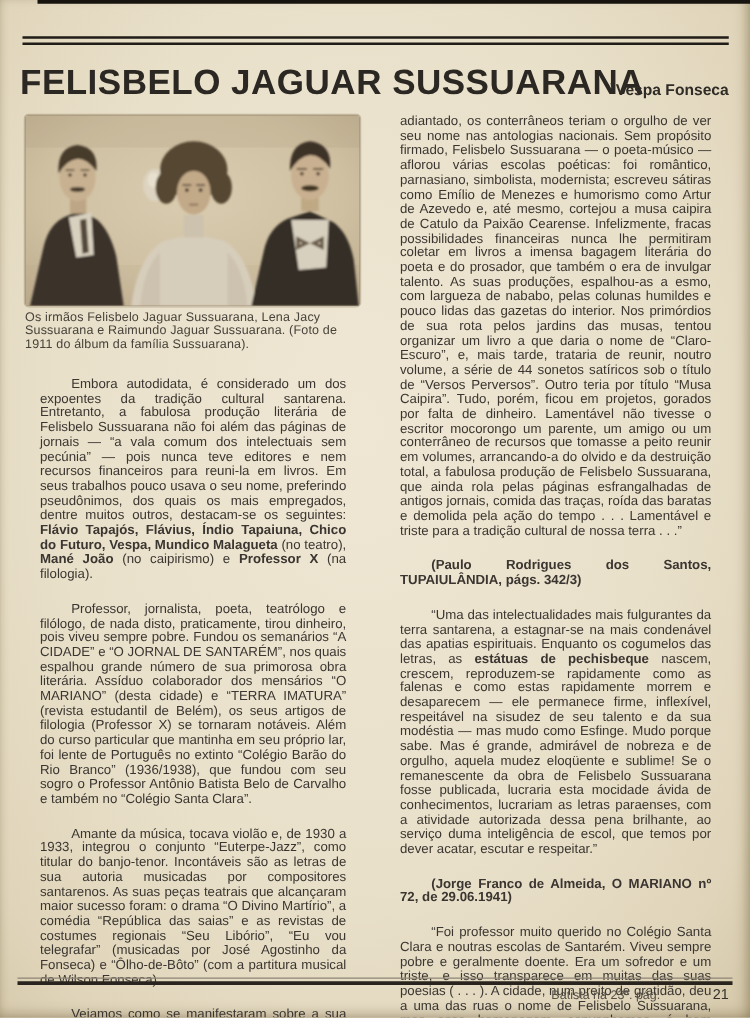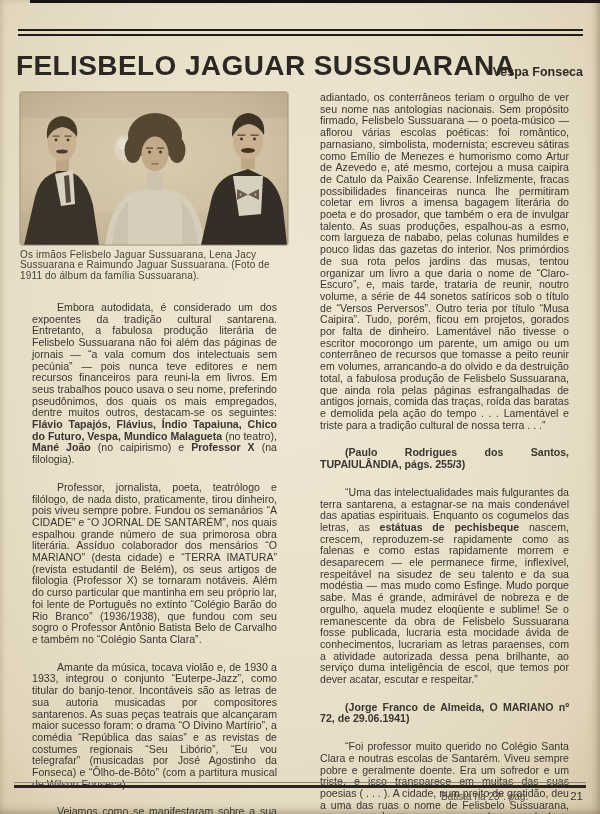--- a/index.html
+++ b/index.html
@@ -118,21 +118,21 @@
   <div class="col col-left">
       <p class="ind"><span>Embora autodidata, é considerado um dos expoentes da tradição cultural santarena. Entretanto, a fabulosa produção literária de Felisbelo Sussuarana não foi além das páginas de jornais — “a vala comum dos intelectuais sem pecúnia” — pois nunca teve editores e nem recursos financeiros para reuni-la em livros. Em seus trabalhos pouco usava o seu nome, preferindo pseudônimos, dos quais os mais empregados, dentre muitos outros, destacam-se os seguintes: </span><span class="b">Flávio Tapajós, Flávius, Índio Tapaiuna, Chico do Futuro, Vespa, Mundico Malagueta</span><span> (no teatro), </span><span class="b">Mané João</span><span> (no caipirismo) e </span><span class="b">Professor X</span><span> (na filologia).</span></p>
       <p class="ind"><span>Professor, jornalista, poeta, teatrólogo e filólogo, de nada disto, praticamente, tirou dinheiro, pois viveu sempre pobre. Fundou os semanários “A CIDADE” e “O JORNAL DE SANTARÉM”, nos quais espalhou grande número de sua primorosa obra literária. Assíduo colaborador dos mensários “O MARIANO” (desta cidade) e “TERRA IMATURA” (revista estudantil de Belém), os seus artigos de filologia (Professor X) se tornaram notáveis. Além do curso particular que mantinha em seu próprio lar, foi lente de Português no extinto “Colégio Barão do Rio Branco” (1936/1938), que fundou com seu sogro o Professor Antônio Batista Belo de Carvalho e também no “Colégio Santa Clara”.</span></p>
       <p class="ind"><span>Amante da música, tocava violão e, de 1930 a 1933, integrou o conjunto “Euterpe-Jazz”, como titular do banjo-tenor. Incontáveis são as letras de sua autoria musicadas por compositores santarenos. As suas peças teatrais que alcançaram maior sucesso foram: o drama “O Divino Martírio”, a comédia “República das saias” e as revistas de costumes regionais “Seu Libório”, “Eu vou telegrafar” (musicadas por José Agostinho da Fonseca) e “Ôlho-de-Bôto” (com a partitura musical de Wilson Fonseca).</span></p>
       <p class="ind"><span>Vejamos como se manifestaram sobre a sua figura, pessoas que com ele privaram estreitamente, quer nas letras e artes, obra na intimidade:</span></p>
       <p class="ind"><span>“Embora não tenha intenção de trocadilhar, direi que Felisbelo Sussuarana foi um poeta de raça que se perdeu na roça. Se tivesse vivido em meio mais</span></p>
     </div>
 
   <div class="col col-right">
       <p><span>adiantado, os conterrâneos teriam o orgulho de ver seu nome nas antologias nacionais. Sem propósito firmado, Felisbelo Sussuarana — o poeta-músico — aflorou várias escolas poéticas: foi romântico, parnasiano, simbolista, modernista; escreveu sátiras como Emílio de Menezes e humorismo como Artur de Azevedo e, até mesmo, cortejou a musa caipira de Catulo da Paixão Cearense. Infelizmente, fracas possibilidades financeiras nunca lhe permitiram coletar em livros a imensa bagagem literária do poeta e do prosador, que também o era de invulgar talento. As suas produções, espalhou-as a esmo, com largueza de nababo, pelas colunas humildes e pouco lidas das gazetas do interior. Nos primórdios de sua rota pelos jardins das musas, tentou organizar um livro a que daria o nome de “Claro-Escuro”, e, mais tarde, trataria de reunir, noutro volume, a série de 44 sonetos satíricos sob o título de “Versos Perversos”. Outro teria por título “Musa Caipira”. Tudo, porém, ficou em projetos, gorados por falta de dinheiro. Lamentável não tivesse o escritor mocorongo um parente, um amigo ou um conterrâneo de recursos que tomasse a peito reunir em volumes, arrancando-a do olvido e da destruição total, a fabulosa produção de Felisbelo Sussuarana, que ainda rola pelas páginas esfrangalhadas de antigos jornais, comida das traças, roída das baratas e demolida pela ação do tempo . . . Lamentável e triste para a tradição cultural de nossa terra . . .”</span></p>
-      <p class="ind"><span class="b">(Paulo Rodrigues dos Santos, TUPAIULÂNDIA, págs. 255/3)</span></p>
+      <p class="ind"><span class="b">(Paulo Rodrigues dos Santos, TUPAIULÂNDIA, págs. 342/3)</span></p>
       <p class="ind"><span>“Uma das intelectualidades mais fulgurantes da terra santarena, a estagnar-se na mais condenável das apatias espirituais. Enquanto os cogumelos das letras, as </span><span class="b">estátuas de pechisbeque</span><span> nascem, crescem, reproduzem-se rapidamente como as falenas e como estas rapidamente morrem e desaparecem — ele permanece firme, inflexível, respeitável na sisudez de seu talento e da sua modéstia — mas mudo como Esfinge. Mudo porque sabe. Mas é grande, admirável de nobreza e de orgulho, aquela mudez eloqüente e sublime! Se o remanescente da obra de Felisbelo Sussuarana fosse publicada, lucraria esta mocidade ávida de conhecimentos, lucrariam as letras paraenses, com a atividade autorizada dessa pena brilhante, ao serviço duma inteligência de escol, que temos por dever acatar, escutar e respeitar.”</span></p>
       <p class="ind"><span class="b">(Jorge Franco de Almeida, O MARIANO nº 72, de 29.06.1941)</span></p>
       <p class="ind gap"><span>“Foi professor muito querido no Colégio Santa Clara e noutras escolas de Santarém. Viveu sempre pobre e geralmente doente. Era um sofredor e um triste, e isso transparece em muitas das suas poesias ( . . . ). A cidade, num preito de gratidão, deu a uma das ruas o nome de Felisbelo Sussuarana, mas essa homenagem, convenhamos, é bem pequena para tão ilustre filho. Antes que os seus escritos se percam de uma vez, o Município bem que poderia ( . . . ) organizar uma seleta de suas melhores poesias, de alguns dos seus artigos mais bem trabalhados e de toda a sua obra filológica publicada, e legar esse valioso patrimô-</span></p>
     </div>
 
   <div class="bottom-rule">
     <div class="r1"></div>
     <div class="r2"></div>
   </div>
 

